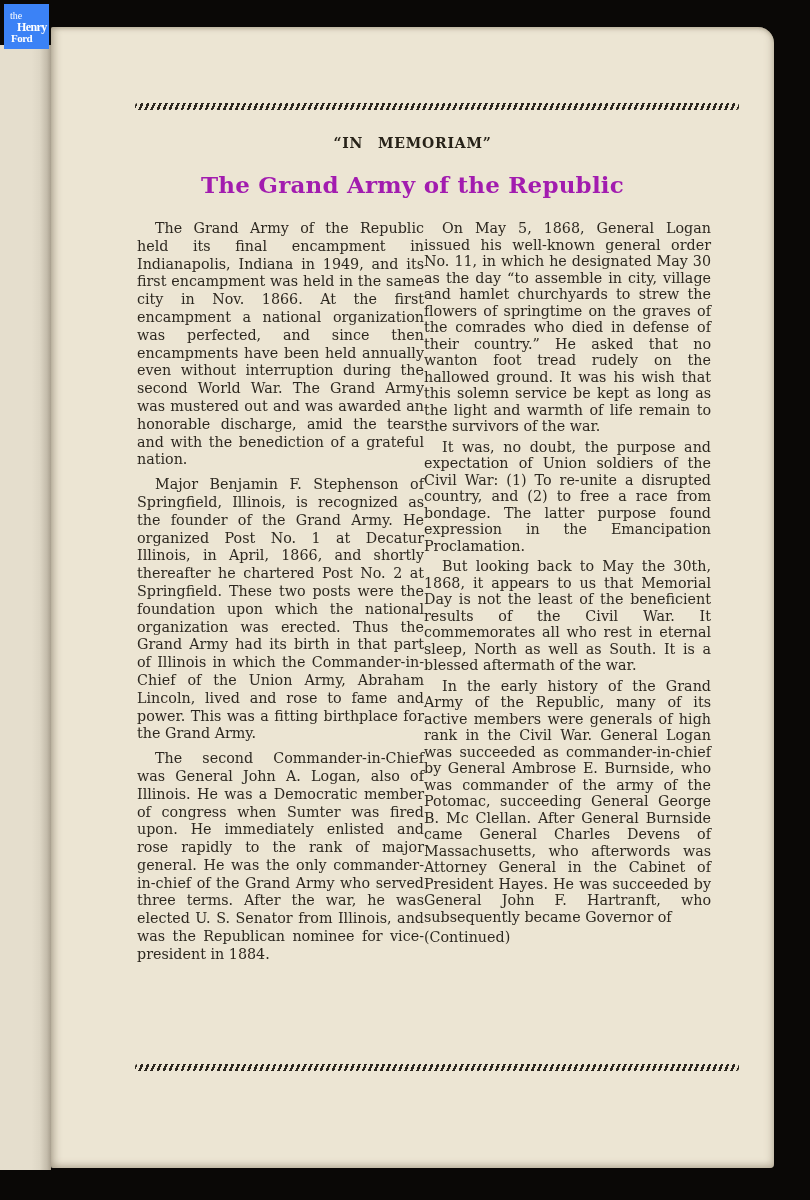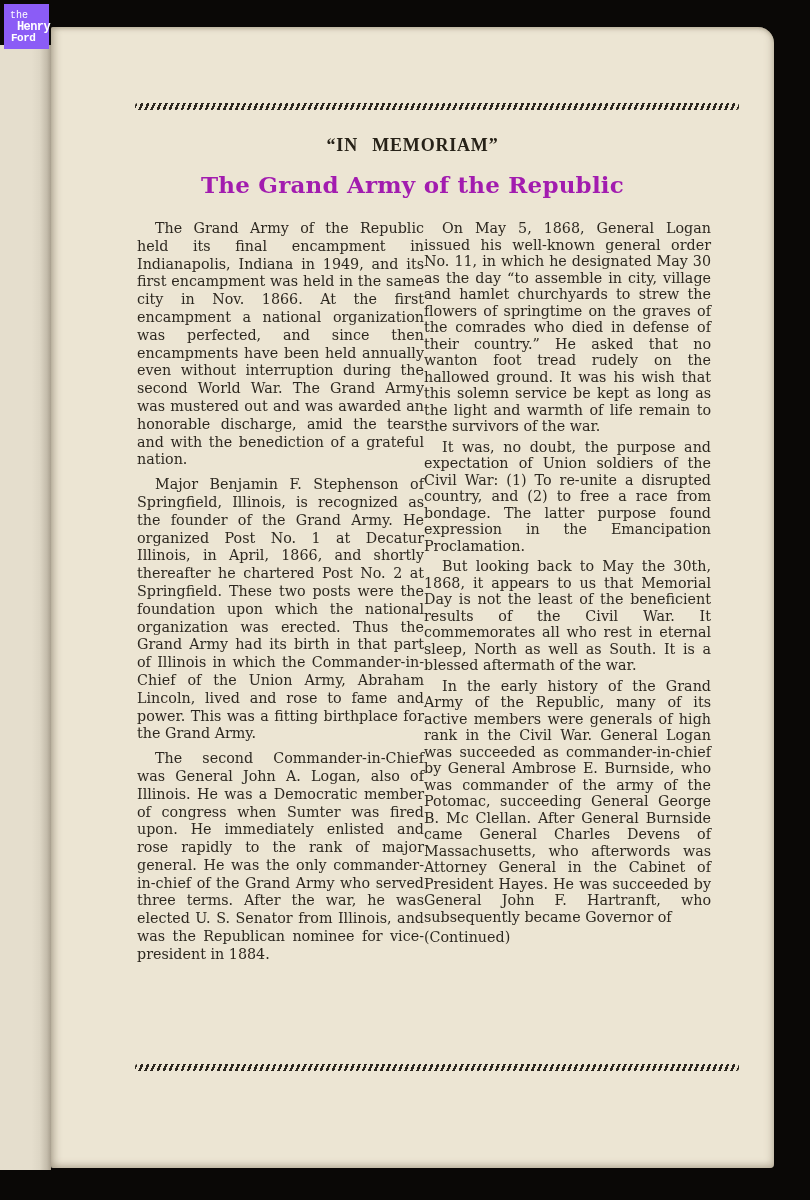--- a/index.html
+++ b/index.html
@@ -28,22 +28,22 @@
   .rope{
     position:absolute;left:84px;width:604px;height:7px;
     background:repeating-linear-gradient(112deg,#2b261e 0 2.4px,rgba(0,0,0,0) 2.4px 5.6px);
     border-radius:3px;
   }
   .rope.top{top:76px;}
   .rope.bottom{top:1037px;}
 
   .title{
     position:absolute;top:108px;left:0;width:100%;
-    text-align:center;font-size:18px;font-weight:bold;color:#272218;
-    letter-spacing:.8px;word-spacing:9px;font-family:Liberation Serif, serif;
+    text-align:center;font-size:14px;font-weight:bold;color:#272218;
+    letter-spacing:.8px;word-spacing:9px;
   }
   .subtitle{
     position:absolute;top:144px;left:0;width:100%;
     text-align:center;font-size:23px;font-weight:bold;color:#a21caf;
     letter-spacing:.2px;
   }
 
   .columns{
     position:absolute;left:86px;top:193px;width:582px;
     display:flex;color:#2d2820;
@@ -53,22 +53,22 @@
     margin:0;text-align:justify;text-indent:18px;
     font-size:14.3px;
   }
   .col-left p{line-height:17.8px;margin-bottom:7px;}
   .col-right p{line-height:16.5px;margin-bottom:4px;}
   .col p.continued{text-align:left;text-indent:0;}
 
   
   .logo{
     position:absolute;left:4px;top:4px;width:45px;height:45px;
-    background:#8b5cf6;color:#ffffff;
-    font-family:Liberation Mono, monospace;
+    background:#3b82f6;color:#ffffff;
+    font-family:Liberation Serif, serif;
   }
   .logo span{position:absolute;display:block;line-height:1;}
   .logo .the{left:6px;top:7px;font-size:10px;font-weight:normal;}
   .logo .henry{left:13px;top:17px;font-size:12px;font-weight:bold;letter-spacing:-.6px;}
   .logo .ford{left:7px;top:29px;font-size:11px;font-weight:bold;letter-spacing:-.5px;}
 </style>
 </head>
 <body>
 
 <div class="scan">

